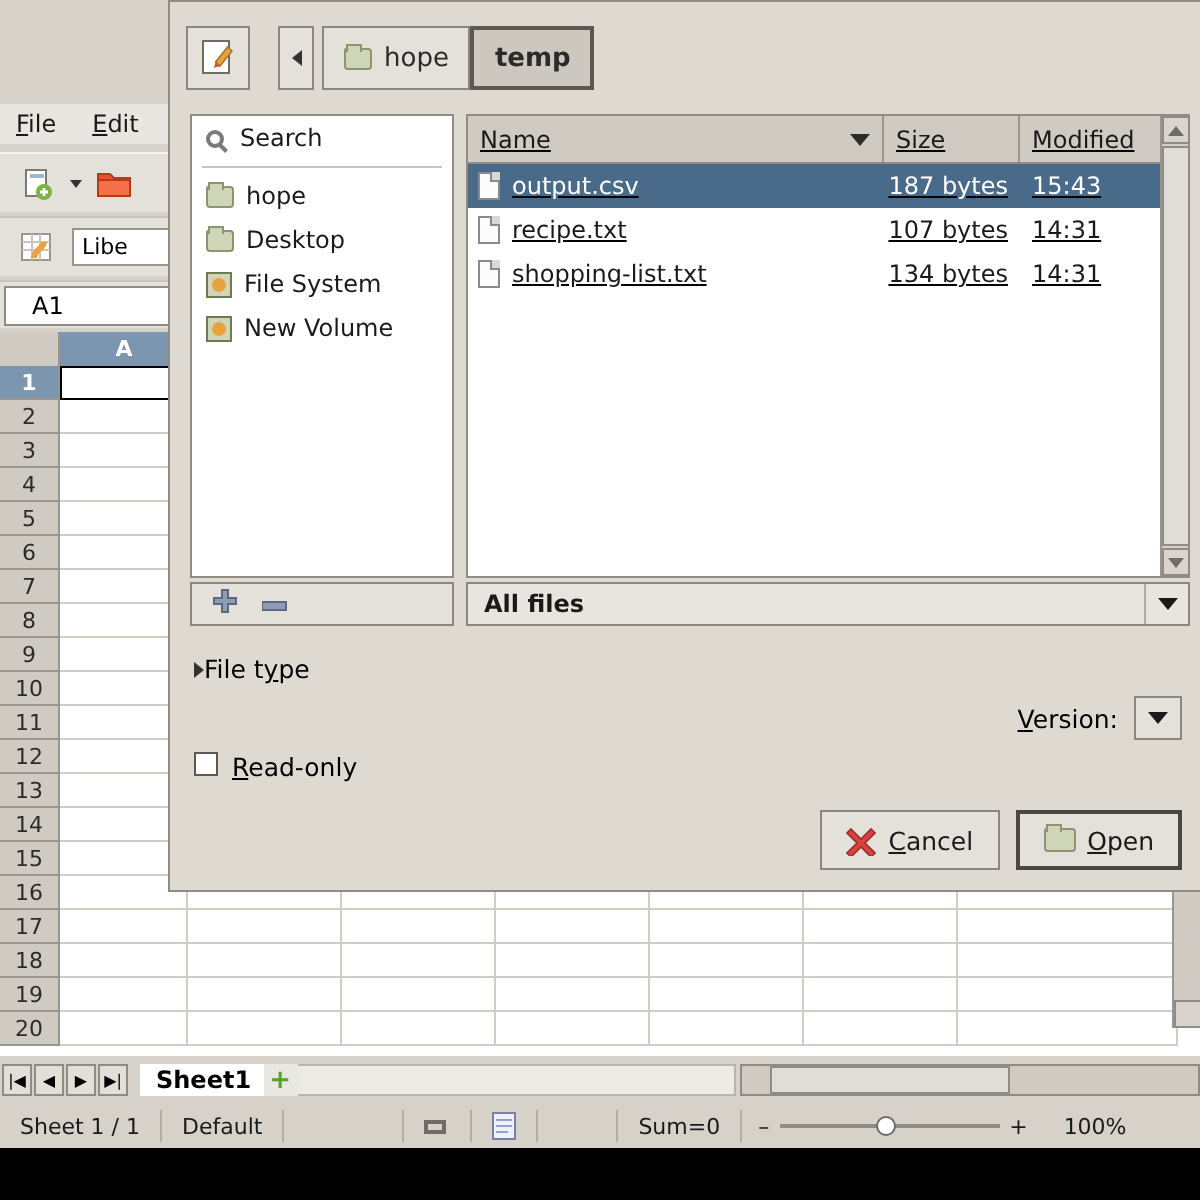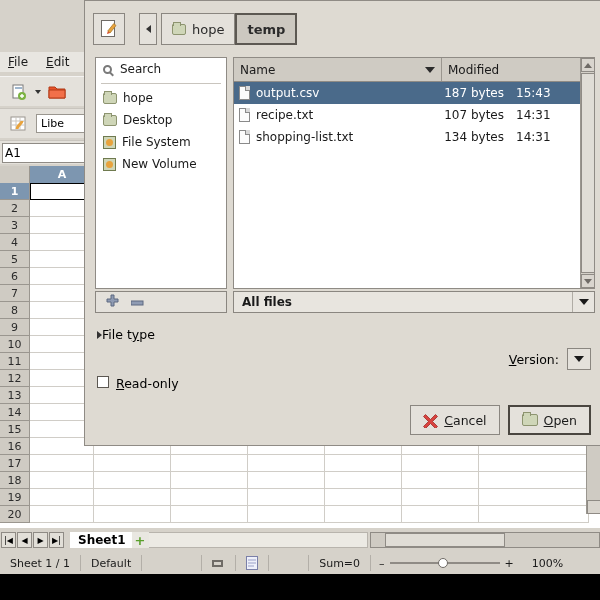--- a/index.html
+++ b/index.html
@@ -24,21 +24,21 @@
   .toolbar2 { position:absolute; left:0; top:108px; width:600px; height:30px; background:#e4e1db;
               border-top:1px solid #c9c5be; display:flex; align-items:center; gap:6px; padding-left:8px; }
   .tbtn { width:22px; height:22px; display:inline-flex; align-items:center; justify-content:center; }
   .caret-sm { width:0;height:0;border-left:3px solid transparent;border-right:3px solid transparent;border-top:4px solid #333; }
   .fontbox { width:120px;height:19px;background:#fff;border:1px solid #9a968f; font-size:11px;
              display:flex;align-items:center;padding-left:4px; }
 
   .formulabar { position:absolute; left:0; top:140px; width:600px; height:24px; background:#e4e1db;
                 border-top:1px solid #c9c5be; display:flex; align-items:center; }
   .namebox { width:84px;height:20px;background:#fff;border:1px solid #8f8b85; margin-left:2px;
-             display:flex;align-items:center;padding-left:2px;font-size:12px; }
+             display:flex;align-items:center;padding-left:13px;font-size:12px; }
   .fx-rest { flex:1;height:20px;background:#fff;border:1px solid #8f8b85;border-left:none;margin-right:2px; }
 
   
   .grid-wrap { position:absolute; left:0; top:166px; width:600px; height:362px; background:#fff; overflow:hidden; }
   .colhdr { position:absolute; left:0; top:0; height:17px; width:600px; background:#cfcbc3;
             border-bottom:1px solid #9a968f; display:flex; }
   .corner { width:30px; height:17px; background:#cfcbc3; border-right:1px solid #9a968f; }
   .colcell { height:17px; border-right:1px solid #9a968f; background:#cfcbc3; font-weight:bold;
              font-size:11px; color:#2b2b2b; display:flex; align-items:center; justify-content:center; }
   .colcell.sel { background:#7d96b0; color:#fff; }
@@ -96,21 +96,21 @@
   .places-hdr { height:22px; background:#cfcbc3; border-bottom:1px solid #8f8b85;
                 display:flex; align-items:center; padding-left:8px; font-size:12px; color:#1a1a1a; }
   .place { height:22px; display:flex; align-items:center; gap:6px; padding-left:7px; font-size:12px; color:#1a1a1a; }
   .place-sep { height:1px; background:#c9c5be; margin:3px 5px; }
 
   .addrm { position:absolute; left:10px; top:290px; width:132px; height:22px;
            background:#e4e1db; border:1px solid #8a8680; display:flex; align-items:center; gap:12px; padding-left:10px; }
 
   .filelist { position:absolute; left:148px; top:56px; width:362px; height:232px;
               background:#fff; border:1px solid #8f8b85; display:flex; }
-  .fl-main { flex:1; position:relative; }
+  .fl-main { flex:1; position:relative;text-decoration:underline; }
   .fl-hdr { height:24px; background:#cfcbc3; display:flex; border-bottom:1px solid #8f8b85; }
   .fl-col { height:23px; border-right:1px solid #9a968f; display:flex; align-items:center;
             padding:0 6px; font-size:12px; color:#1a1a1a; background:#cfcbc3; }
   .fl-col .sortarrow { margin-left:auto; width:0;height:0;border-left:5px solid transparent;
             border-right:5px solid transparent;border-top:6px solid #2b2b2b; }
   .frow { height:22px; display:flex; align-items:center; font-size:12px; color:#1a1a1a;justify-content:space-between; }
   .frow.sel { background:#4a6a8a; color:#fff; }
   .fname { flex:0 0 208px; display:flex; align-items:center; gap:6px; padding-left:5px; overflow:hidden; }
   .fsize { flex:0 0 68px; text-align:right; padding-right:6px; }
   .fmod { flex:0 0 70px; padding-left:6px; }
@@ -528,20 +528,21 @@
     </span>
   </div>
 
   <div class="filelist">
     <div class="fl-main">
       <div class="fl-hdr">
         <div class="fl-col" style="flex:0 0 208px">
           <span>Name</span>
           <span class="sortarrow"></span>
         </div>
+        <div class="fl-col" style="flex:0 0 68px">Size</div>
         <div class="fl-col" style="flex:1; border-right:none">Modified</div>
       </div>
       <div id="filerows">
           <div class="frow sel" style="background: rgb(74, 106, 138);">
             <div class="fname">
               <span class="doc-ico"></span>
               <span>output.csv</span>
             </div>
             <div class="fsize">187 bytes</div>
             <div class="fmod">15:43</div>

